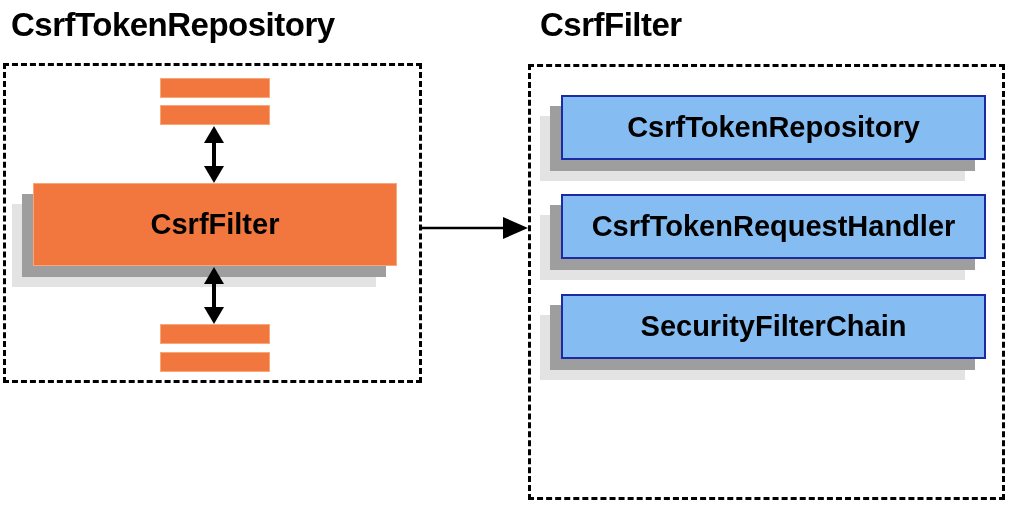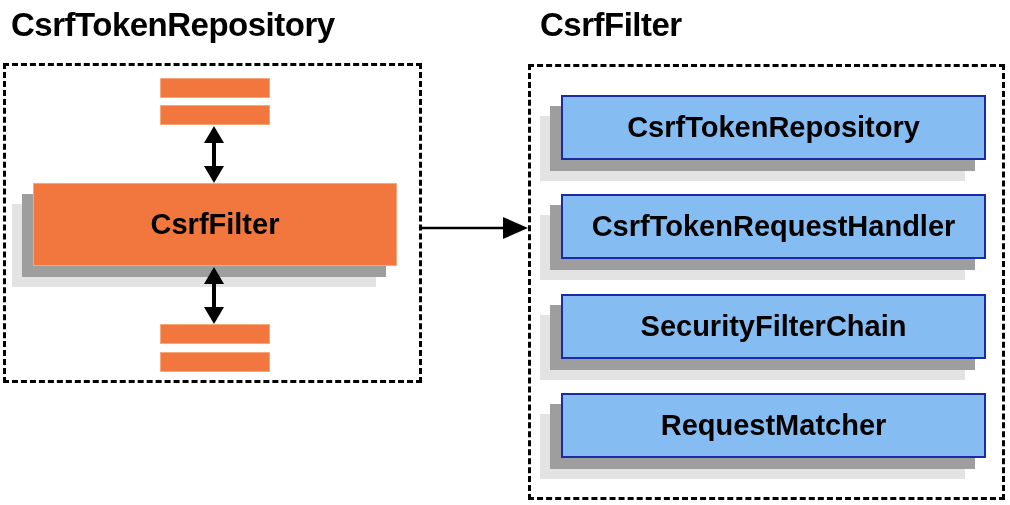--- a/index.html
+++ b/index.html
@@ -108,21 +108,20 @@
   <div class="filter-bar bar-4"></div>
 
   <div class="csrf-filter-node node-label">CsrfFilter</div>
 
   <div class="component-node node-label comp-0">CsrfTokenRepository</div>
 
   <div class="component-node node-label comp-1">CsrfTokenRequestHandler</div>
 
   <div class="component-node node-label comp-2">SecurityFilterChain</div>
 
-  <div class="component-node node-label comp-3">RequestMatcher</div>
 
   <svg class="arrow-layer" viewBox="0 0 1010 505" xmlns="http://www.w3.org/2000/svg">
 
     <g>
       <line class="arrow-stroke" x1="214" y1="140" x2="214" y2="170" stroke-width="4"></line>
       <polygon class="arrow-fill" points="214,126 204,143 224,143"></polygon>
       <polygon class="arrow-fill" points="214,183 204,166 224,166"></polygon>
     </g>
 
     <g>

